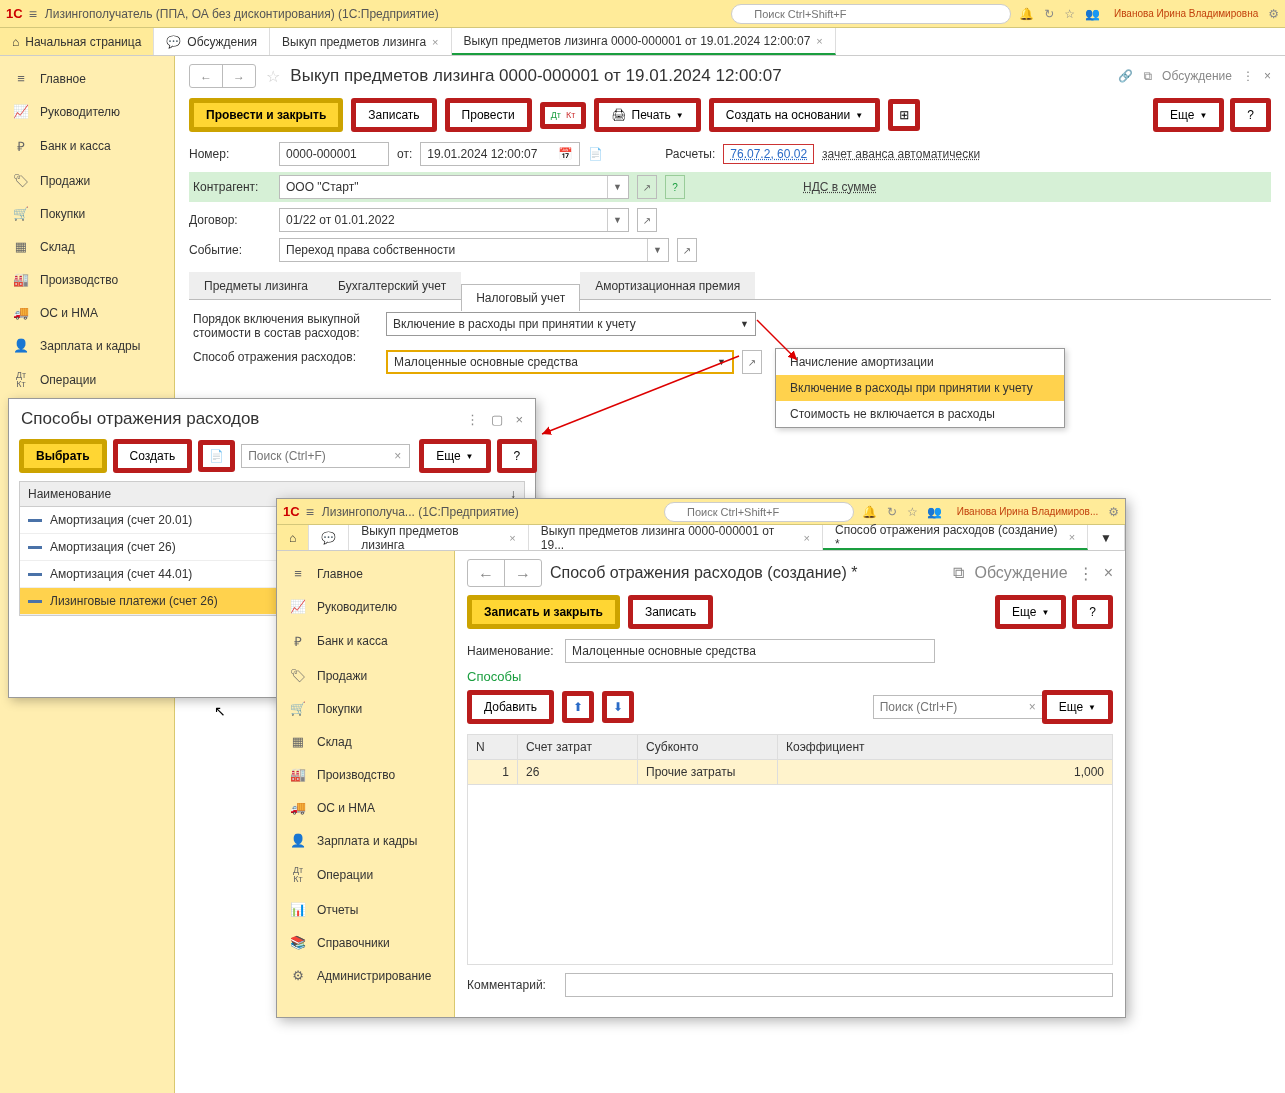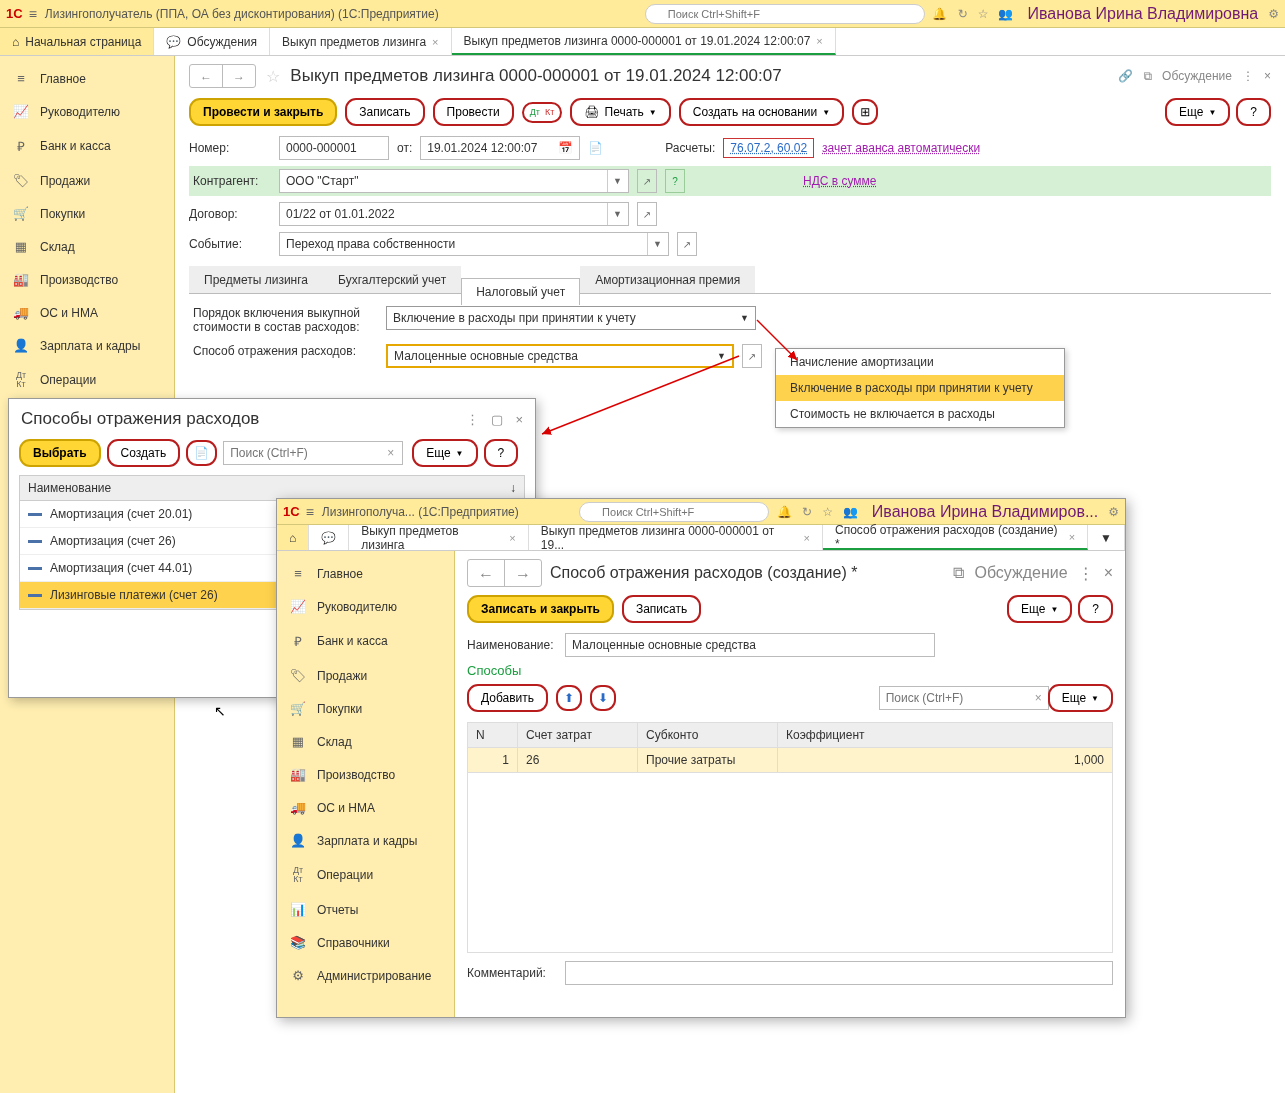--- a/index.html
+++ b/index.html
@@ -6,21 +6,21 @@
 body { background: #fff; font-size: 12px; color: #333; position: relative; width: 1285px; height: 1093px; overflow: hidden; }
 
 
 .app-header { height: 28px; background: #ffeb99; border-bottom: 1px solid #d4c77a; display: flex; align-items: center; padding: 0 6px; }
 .app-header .logo { color: #c00; font-weight: bold; font-size: 13px; margin-right: 6px; }
 .app-header .menu-icon { margin-right: 8px; font-size: 14px; color: #666; }
 .app-header .title { color: #555; font-size: 12px; flex: 0 0 auto; }
 .app-header .search { margin-left: auto; margin-right: 8px; }
 .app-header .search input { width: 280px; height: 20px; border: 1px solid #ccc; border-radius: 10px; padding: 0 8px 0 22px; font-size: 11px; background: #fff; }
 .app-header .hicons { display: flex; gap: 10px; align-items: center; color: #888; }
-.app-header .user { color: #701a75; font-size: 16px; margin-left: 4px; }
+.app-header .user { color: #c2410c; font-size: 10px; margin-left: 4px; }
 
 
 .tab-bar { height: 28px; display: flex; border-bottom: 1px solid #ccc; background: #fff; }
 .tab-bar .tab { display: flex; align-items: center; gap: 6px; padding: 0 12px; border-right: 1px solid #ddd; font-size: 12px; color: #333; cursor: pointer; }
 .tab-bar .tab .close { color: #999; font-size: 11px; }
 .tab-bar .tab.active { border-bottom: 2px solid #1a9e3f; }
 .tab-bar .home-tab { background: #ffeb99; }
 
 
 .body-row { display: flex; height: calc(100% - 56px); }
@@ -31,29 +31,29 @@
 .main { flex: 1; padding: 8px 14px; background: #fff; position: relative; }
 .doc-head { display: flex; align-items: center; gap: 10px; margin-bottom: 10px; }
 .nav-btns { display: flex; border: 1px solid #bbb; border-radius: 3px; }
 .nav-btns span { padding: 4px 10px; color: #888; border-right: 1px solid #bbb; }
 .nav-btns span:last-child { border-right: none; }
 .star { color: #ccc; font-size: 16px; }
 .doc-title { font-size: 17px; color: #333; }
 .head-right { margin-left: auto; display: flex; align-items: center; gap: 10px; color: #888; }
 
 .toolbar { display: flex; gap: 8px; margin-bottom: 10px; flex-wrap: wrap; align-items: center; }
-.btn { border: 2px solid #b91c1c; background: #fff; padding: 5px 12px; border-radius: 11px; font-size: 12px; cursor: pointer; display: inline-flex; align-items: center; gap: 5px; }
+.btn { border: 5px solid #b91c1c; background: #fff; padding: 5px 12px; border-radius: 3px; font-size: 12px; cursor: pointer; display: inline-flex; align-items: center; gap: 5px; }
 .btn.primary { background: #ffd633; border-color: #cca300; font-weight: bold; }
 .btn.small { padding: 4px 6px; }
 .btn .tri { font-size: 8px; }
 .form-row { display: flex; align-items: center; gap: 8px; margin-bottom: 6px; }
 .lbl { font-size: 12px; color: #333; }
 .inp { border: 1px solid #bbb; height: 24px; padding: 0 6px; font-size: 12px; background: #fff; display: flex; align-items: center; justify-content: space-between; }
 .inp .drop { color: #666; font-size: 9px; padding-left: 5px; border-left: 1px solid #ccc; margin-left: 4px; height: 100%; display: flex; align-items: center; }
-.link { color: #a21caf; text-decoration: underline dotted; }
+.link { color: #404040; text-decoration: underline dotted; }
 .linkred { border: 1px solid #c33; padding: 2px 6px; color: #2a6bc7; text-decoration: underline dotted; }
 
 .tabs2 { display: flex; border-bottom: 1px solid #bbb; margin-top: 10px; }
 .tabs2 .t { padding: 6px 14px; border: 1px solid transparent; border-bottom: none; font-size: 12px; color: #333; cursor: pointer; }
 .tabs2 .t.act { border-color: #bbb; background: #fff; position: relative; top: 12px; }
 .tabs2 .t:not(.act) { background: #eee; }
 
 .tab-content { padding: 12px 4px; }
 .frow { display: flex; gap: 8px; align-items: flex-start; margin-bottom: 10px; }
 .frow .lbl2 { width: 185px; font-size: 12px; line-height: 14px; }

